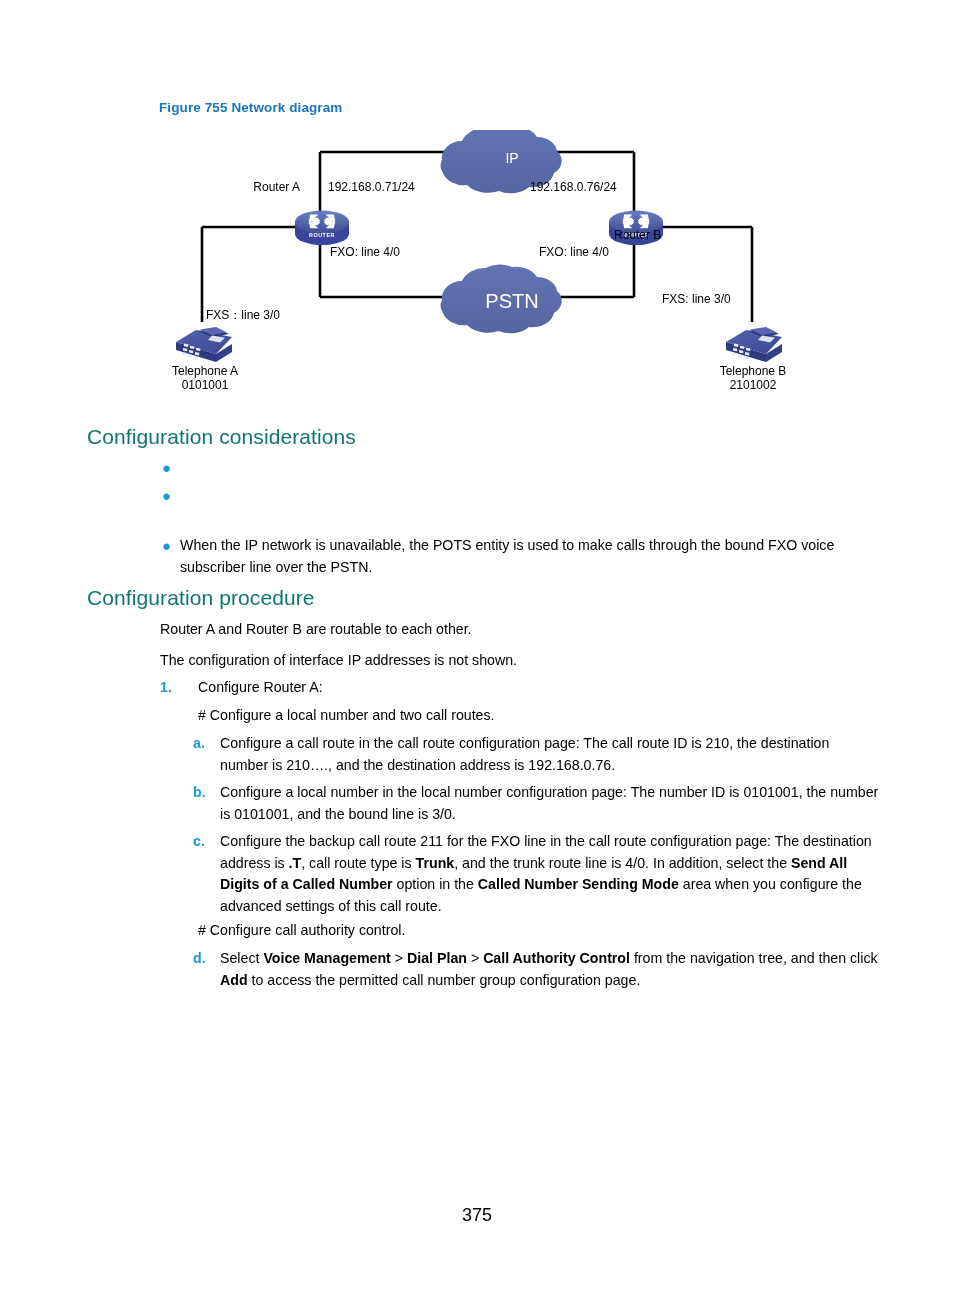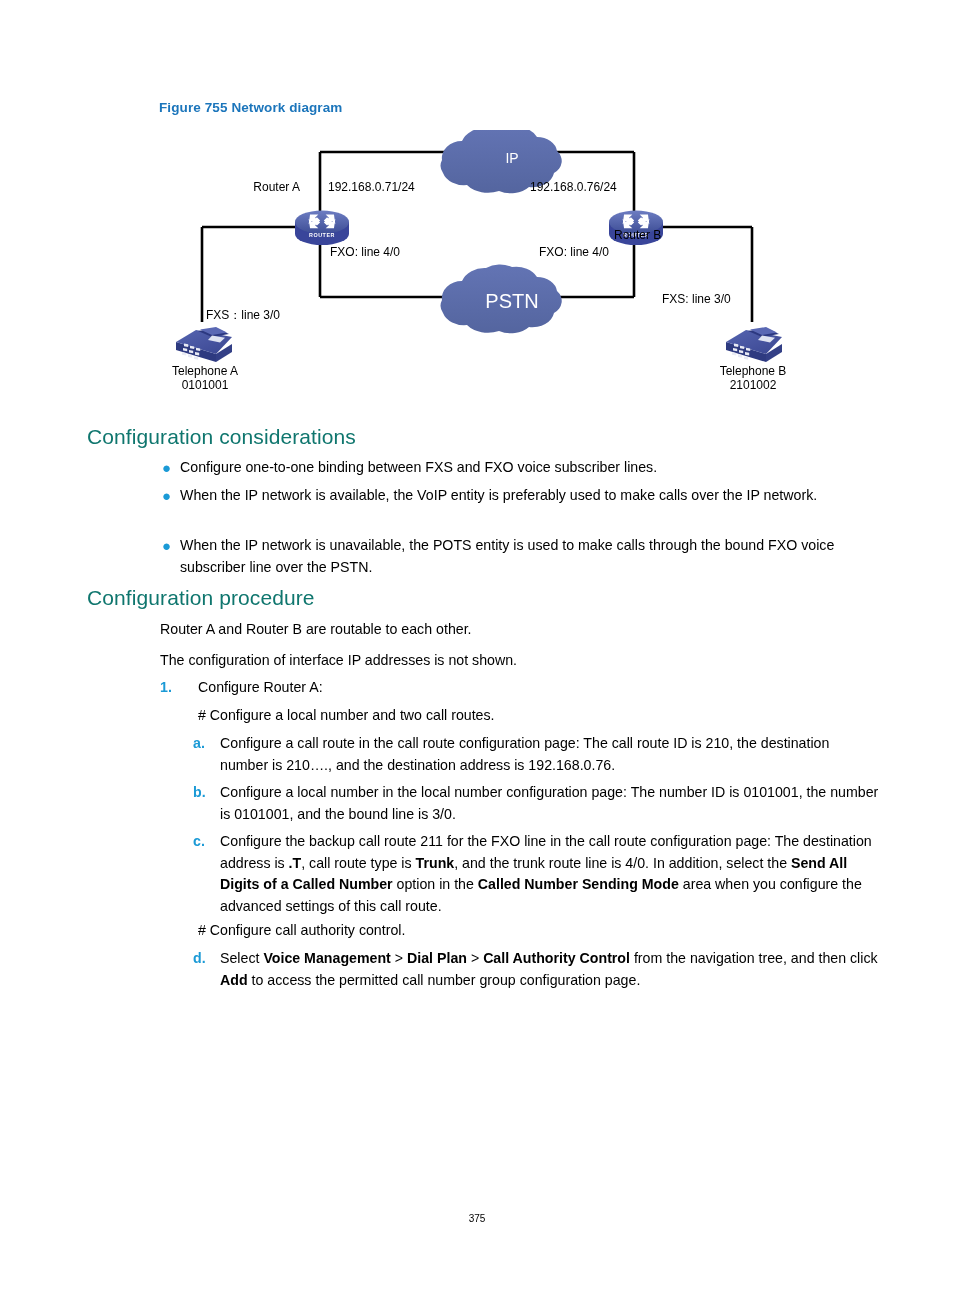--- a/index.html
+++ b/index.html
@@ -105,23 +105,22 @@
   }
   .b { font-weight: bold; }
 
   
   .page-number {
     position: absolute;
     left: 0;
     width: 954px;
     top: 1205px;
     text-align: center;
-    font-size: 10px;
+    font-size: 18px;
     color: #000000;
-    margin-top: 8px;
   }
 </style>
 </head>
 <body>
 
 <div class="fig-caption">Figure 755 Network diagram</div>
 
 <div class="diagram">
 
   <svg width="680" height="270" viewBox="0 0 680 270">
@@ -286,26 +285,24 @@
   <div class="dlabel center" style="left:0px; top:249px; width:110px;">0101001</div>
 
   <div class="dlabel center" style="left:548px; top:235px; width:110px;">Telephone B</div>
   <div class="dlabel center" style="left:548px; top:249px; width:110px;">2101002</div>
 </div>
 
 <div class="h2" id="head-considerations">Configuration considerations</div>
 
 <div class="bullet-row" style="left:160px; top:457px; width:715px;">
   <span class="bullet-dot">●</span>
-  <span class="bullet-text">Configure one-to-one binding between FXS and FXO voice subscriber lines.</span>
 </div>
 
 <div class="bullet-row" style="left:160px; top:485px; width:715px;">
   <span class="bullet-dot">●</span>
-  <span class="bullet-text">When the IP network is available, the VoIP entity is preferably used to make calls over the IP network.</span>
 </div>
 
 <div class="bullet-row" style="left:160px; top:535px; width:715px;">
   <span class="bullet-dot">●</span>
   <span class="bullet-text">When the IP network is unavailable, the POTS entity is used to make calls through the bound FXO voice subscriber line over the PSTN.</span>
 </div>
 
 <div class="h2" id="head-procedure">Configuration procedure</div>
 
 <div class="para" style="left:160px; top:619px; width:700px;">Router A and Router B are routable to each other.</div>

